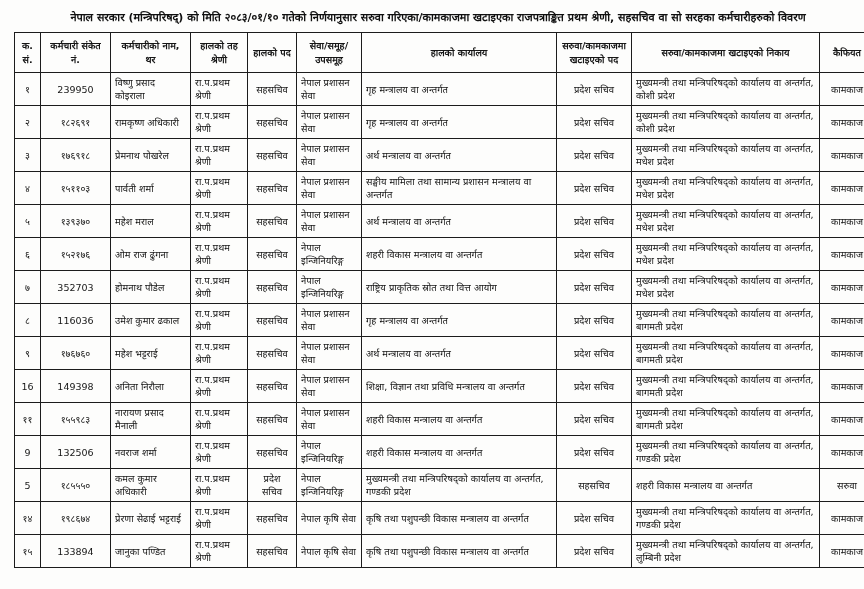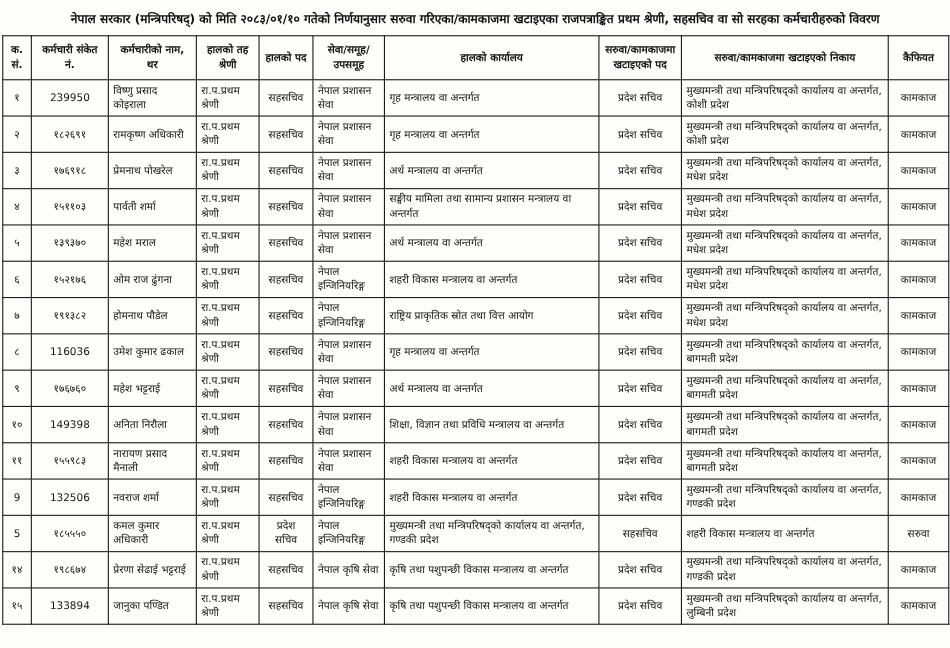--- a/index.html
+++ b/index.html
@@ -4,21 +4,21 @@
 <style>
   * { margin: 0; padding: 0; box-sizing: border-box; }
   html, body { background: #e8e8e8; }
   .page {
     width: 864px; height: 589px;
     background: #fdfdfc;
     font-family: "DejaVu Sans", sans-serif;
     color: #161616;
     position: relative;
     overflow: hidden;
-    padding: 10px 2px 4px 2px;
+    padding: 10px 2px 4px 14px;
   }
   .doc-title {
     text-align: center;
     font-weight: bold;
     font-size: 11px;
     line-height: 1.4;
     margin-bottom: 7px;
     color: #101010;
   }
   table.roster {
@@ -146,21 +146,21 @@
           <td class="l">रा.प.प्रथम श्रेणी</td>
           <td class="c">सहसचिव</td>
           <td class="l">नेपाल इन्जिनियरिङ्ग</td>
           <td class="l">शहरी विकास मन्त्रालय वा अन्तर्गत</td>
           <td class="c">प्रदेश सचिव</td>
           <td class="l">मुख्यमन्त्री तथा मन्त्रिपरिषद्को कार्यालय वा अन्तर्गत, मधेश प्रदेश</td>
           <td class="c">कामकाज</td>
         </tr>
         <tr>
           <td class="c">७</td>
-          <td class="c">१९१३८२</td>
+          <td class="c">352703</td>
           <td class="l">होमनाथ पौडेल</td>
           <td class="l">रा.प.प्रथम श्रेणी</td>
           <td class="c">सहसचिव</td>
           <td class="l">नेपाल इन्जिनियरिङ्ग</td>
           <td class="l">राष्ट्रिय प्राकृतिक स्रोत तथा वित्त आयोग</td>
           <td class="c">प्रदेश सचिव</td>
           <td class="l">मुख्यमन्त्री तथा मन्त्रिपरिषद्को कार्यालय वा अन्तर्गत, मधेश प्रदेश</td>
           <td class="c">कामकाज</td>
         </tr>
         <tr>
@@ -181,21 +181,21 @@
           <td class="l">महेश भट्टराई</td>
           <td class="l">रा.प.प्रथम श्रेणी</td>
           <td class="c">सहसचिव</td>
           <td class="l">नेपाल प्रशासन सेवा</td>
           <td class="l">अर्थ मन्त्रालय वा अन्तर्गत</td>
           <td class="c">प्रदेश सचिव</td>
           <td class="l">मुख्यमन्त्री तथा मन्त्रिपरिषद्को कार्यालय वा अन्तर्गत, बागमती प्रदेश</td>
           <td class="c">कामकाज</td>
         </tr>
         <tr>
-          <td class="c">१०</td>
+          <td class="c">16</td>
           <td class="c">149398</td>
           <td class="l">अनिता निरौला</td>
           <td class="l">रा.प.प्रथम श्रेणी</td>
           <td class="c">सहसचिव</td>
           <td class="l">नेपाल प्रशासन सेवा</td>
           <td class="l">शिक्षा, विज्ञान तथा प्रविधि मन्त्रालय वा अन्तर्गत</td>
           <td class="c">प्रदेश सचिव</td>
           <td class="l">मुख्यमन्त्री तथा मन्त्रिपरिषद्को कार्यालय वा अन्तर्गत, बागमती प्रदेश</td>
           <td class="c">कामकाज</td>
         </tr>

